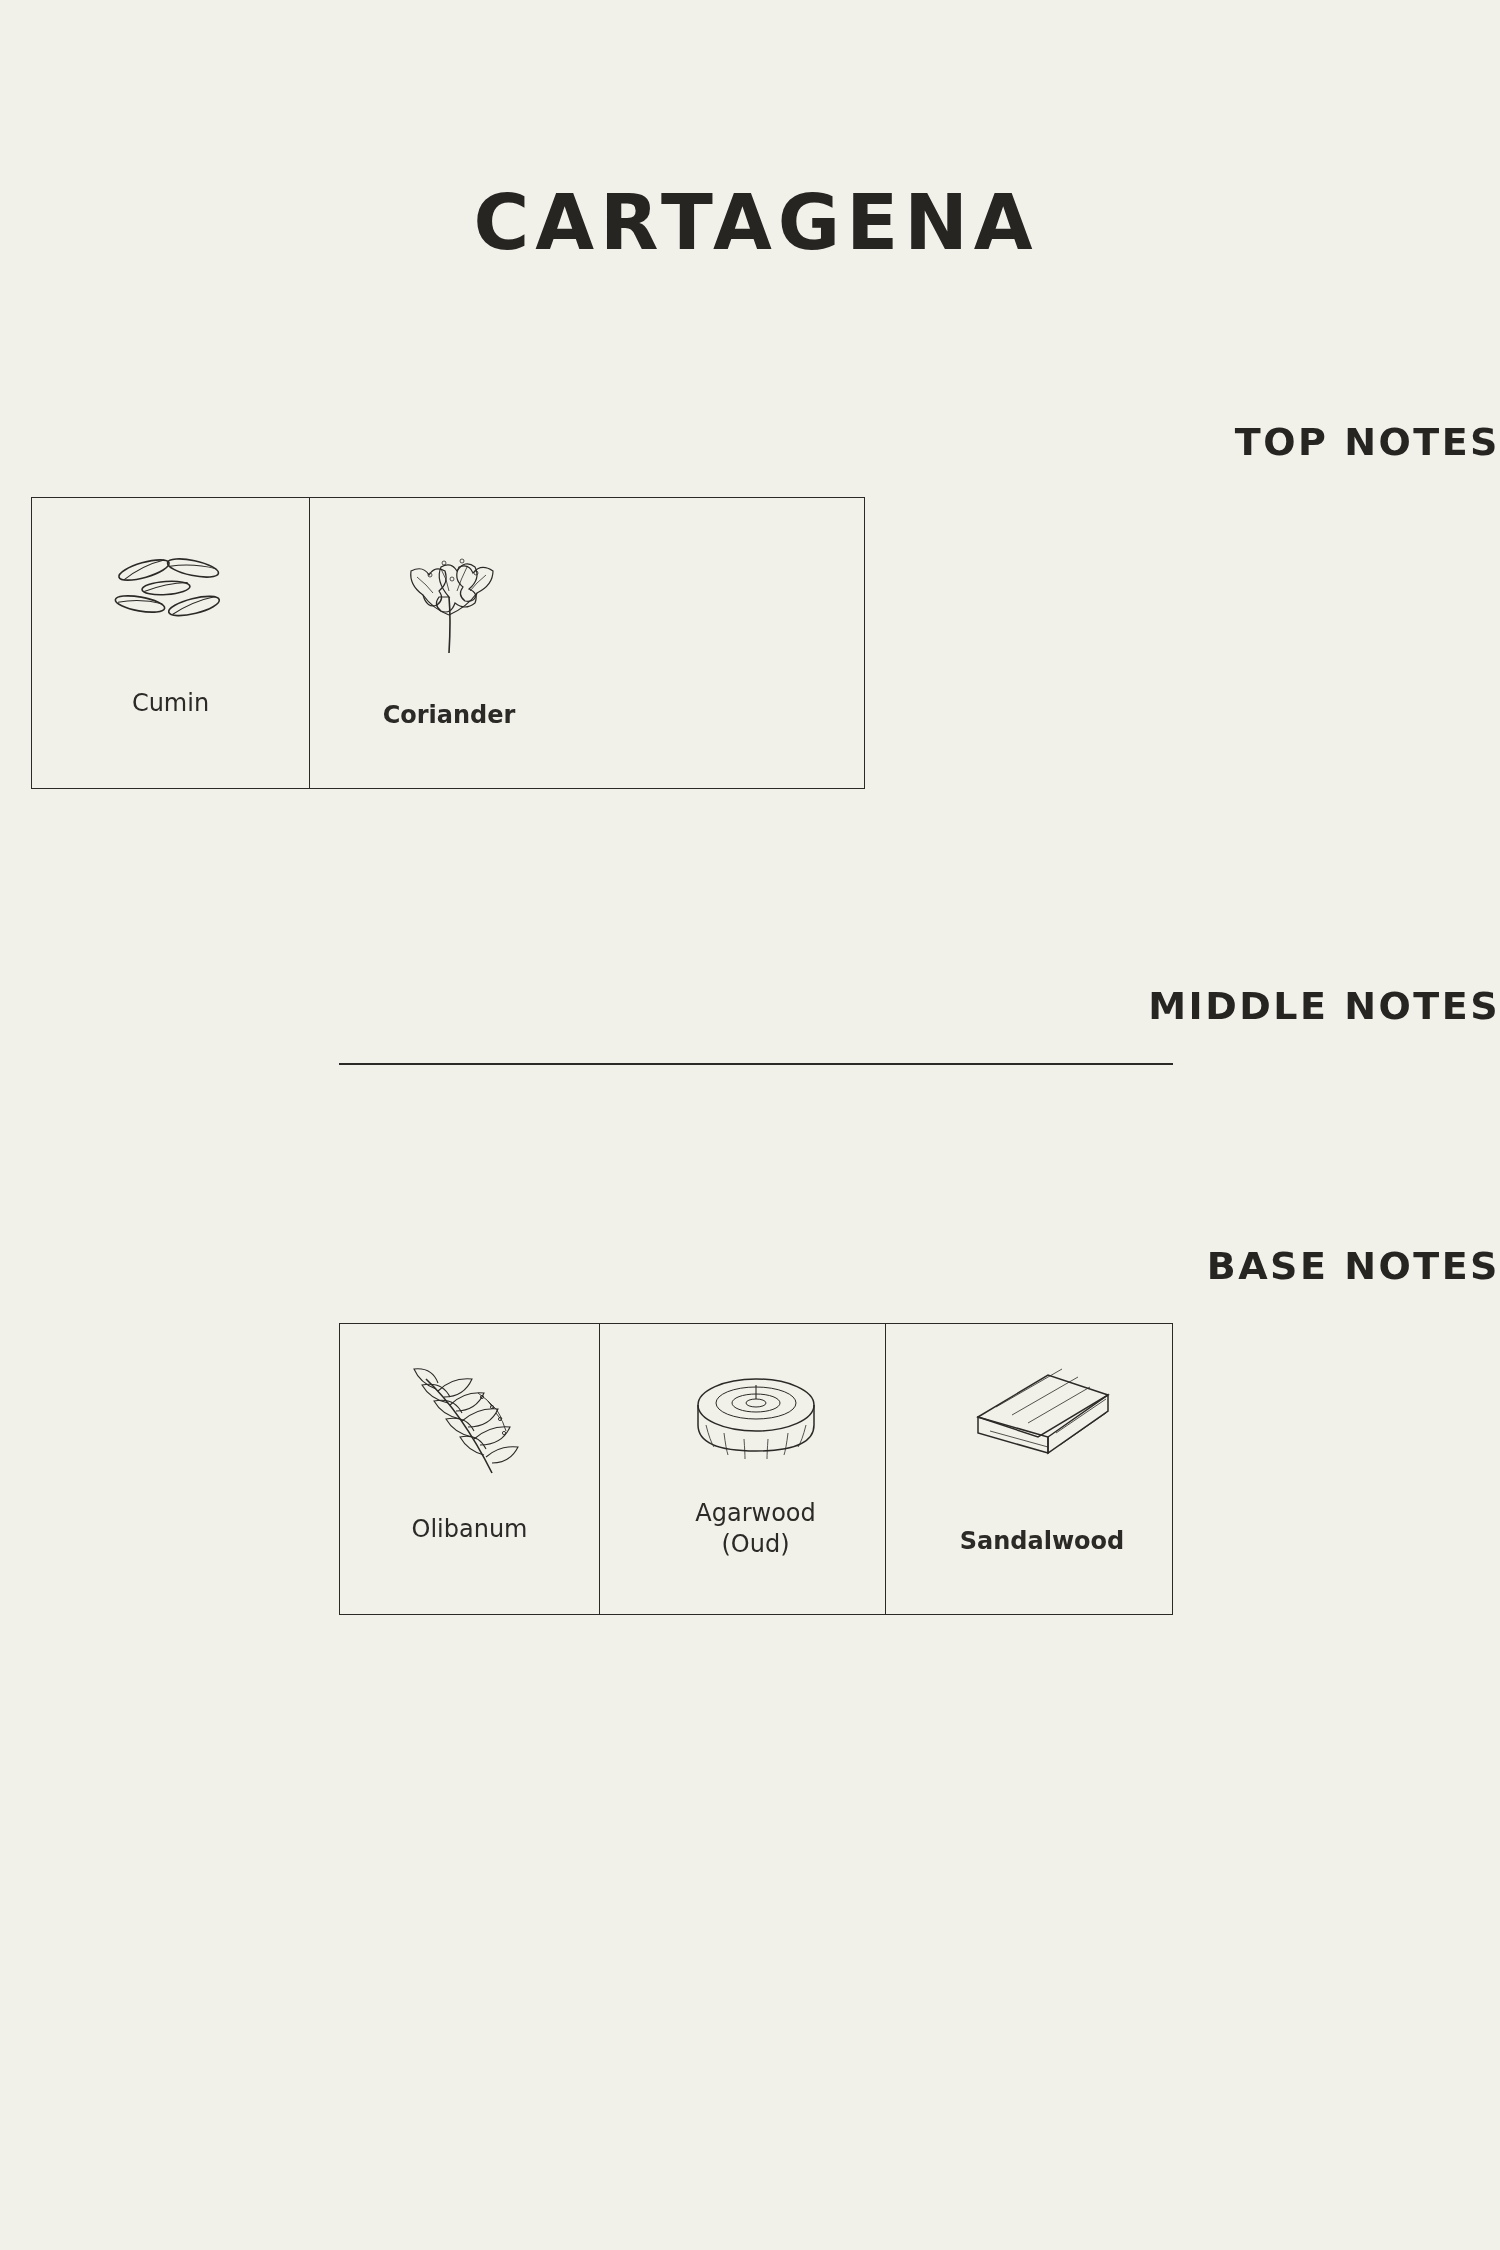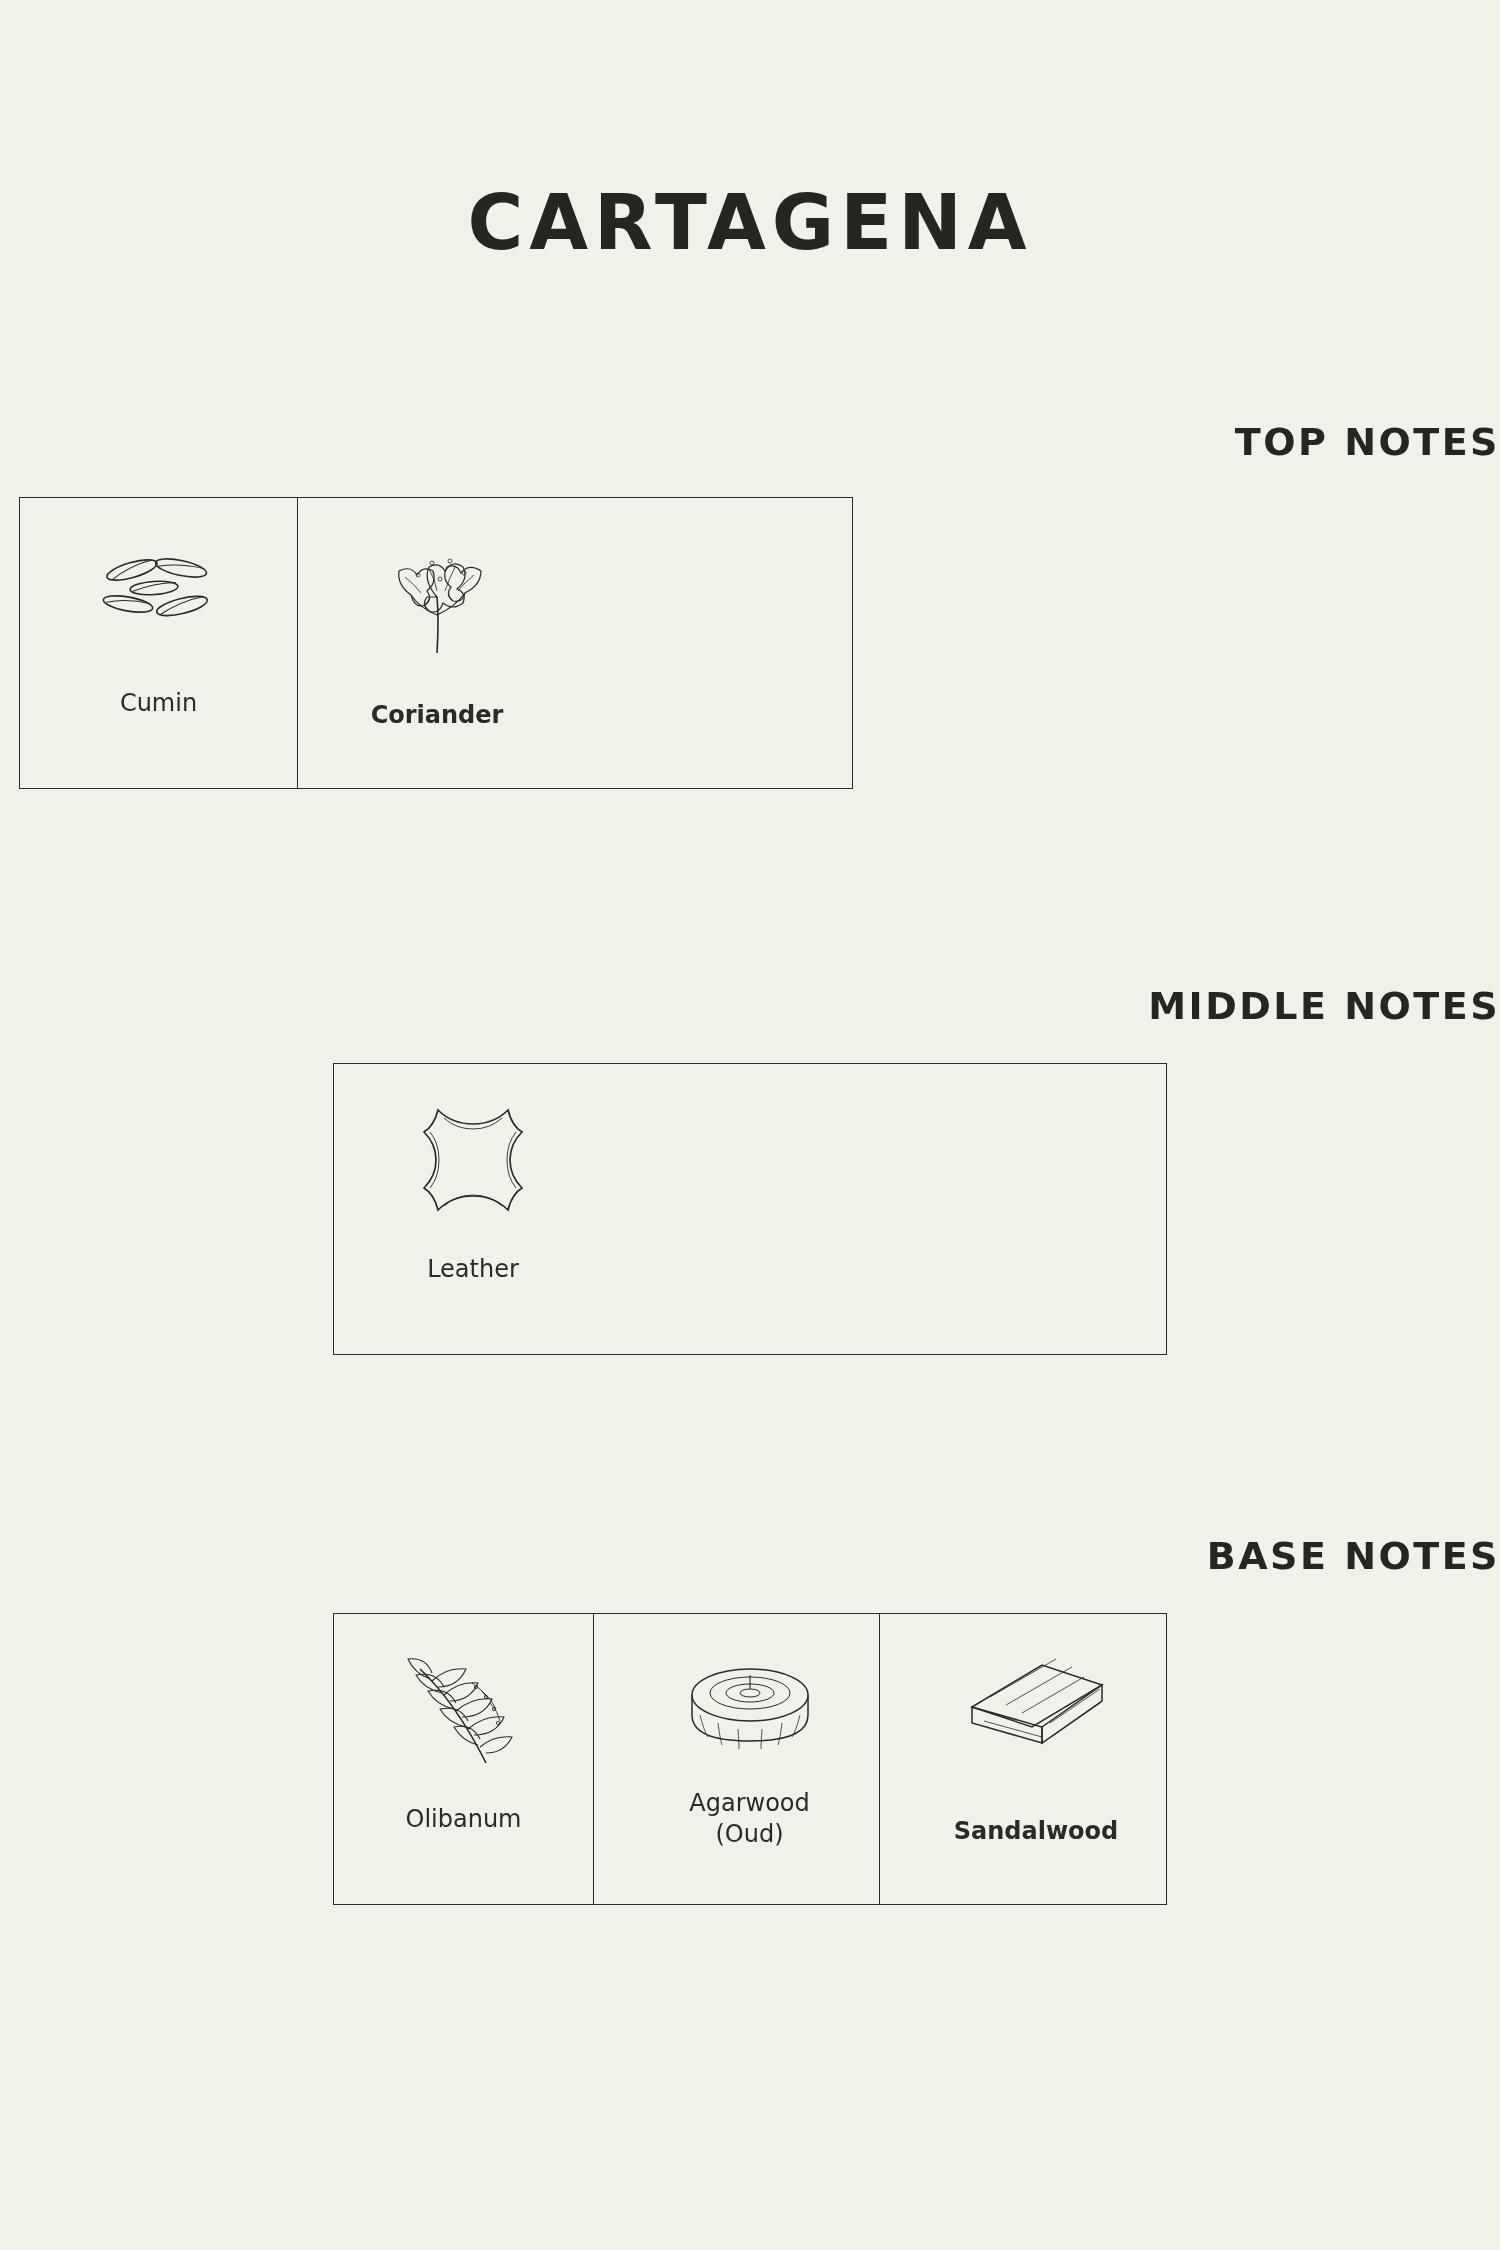--- a/index.html
+++ b/index.html
@@ -13,20 +13,21 @@
     font-family: "Liberation Sans", sans-serif;
     color: #262522;
     overflow: hidden;
   }
   .page {
     position: relative;
     width: 1500px;
     height: 1944px;
     background: #f1f0e9;
     box-sizing: border-box;
+    padding-left: 12px;
   }
   .title {
     text-align: center;
     font-family: "DejaVu Sans", sans-serif;
     font-weight: bold;
     font-size: 76px;
     letter-spacing: 6px;
     color: #262522;
     margin: 0;
     padding-top: 185px;
@@ -154,32 +155,20 @@
       </div>
 
     </div>
   </div>
 
   <div class="section s-mid">
     <h2 class="section-title">MIDDLE NOTES</h2>
     <div class="grid">
 
 
-      <div class="cell align-mid">
-        <div class="art">
-          <svg width="130" height="130" viewBox="0 0 130 130" fill="none" stroke="#2b2a26" stroke-width="1.7">
-            <path d="M30 16 q14 14 35 14 q21 0 35 -14 q4 16 14 22 q-12 12 -12 28 q0 16 12 28 q-10 6 -14 22 q-14 -14 -35 -14 q-21 0 -35 14 q-4 -16 -14 -22 q12 -12 12 -28 q0 -16 -12 -28 q10 -6 14 -22 z"></path>
-            <path d="M36 24 q12 11 29 11 q17 0 29 -11" stroke-width="0.9"></path>
-            <path d="M36 112 q12 -11 29 -11 q17 0 29 11" stroke-width="0.9"></path>
-            <path d="M22 38 q9 11 9 28 q0 17 -9 28" stroke-width="0.9"></path>
-            <path d="M108 38 q-9 11 -9 28 q0 17 9 28" stroke-width="0.9"></path>
-          </svg>
-        </div>
-        <div class="cell-label">Leather</div>
-      </div>
 
 
     </div>
   </div>
 
   <div class="section s-base">
     <h2 class="section-title">BASE NOTES</h2>
     <div class="grid">
 
       <div class="cell align-mid">

